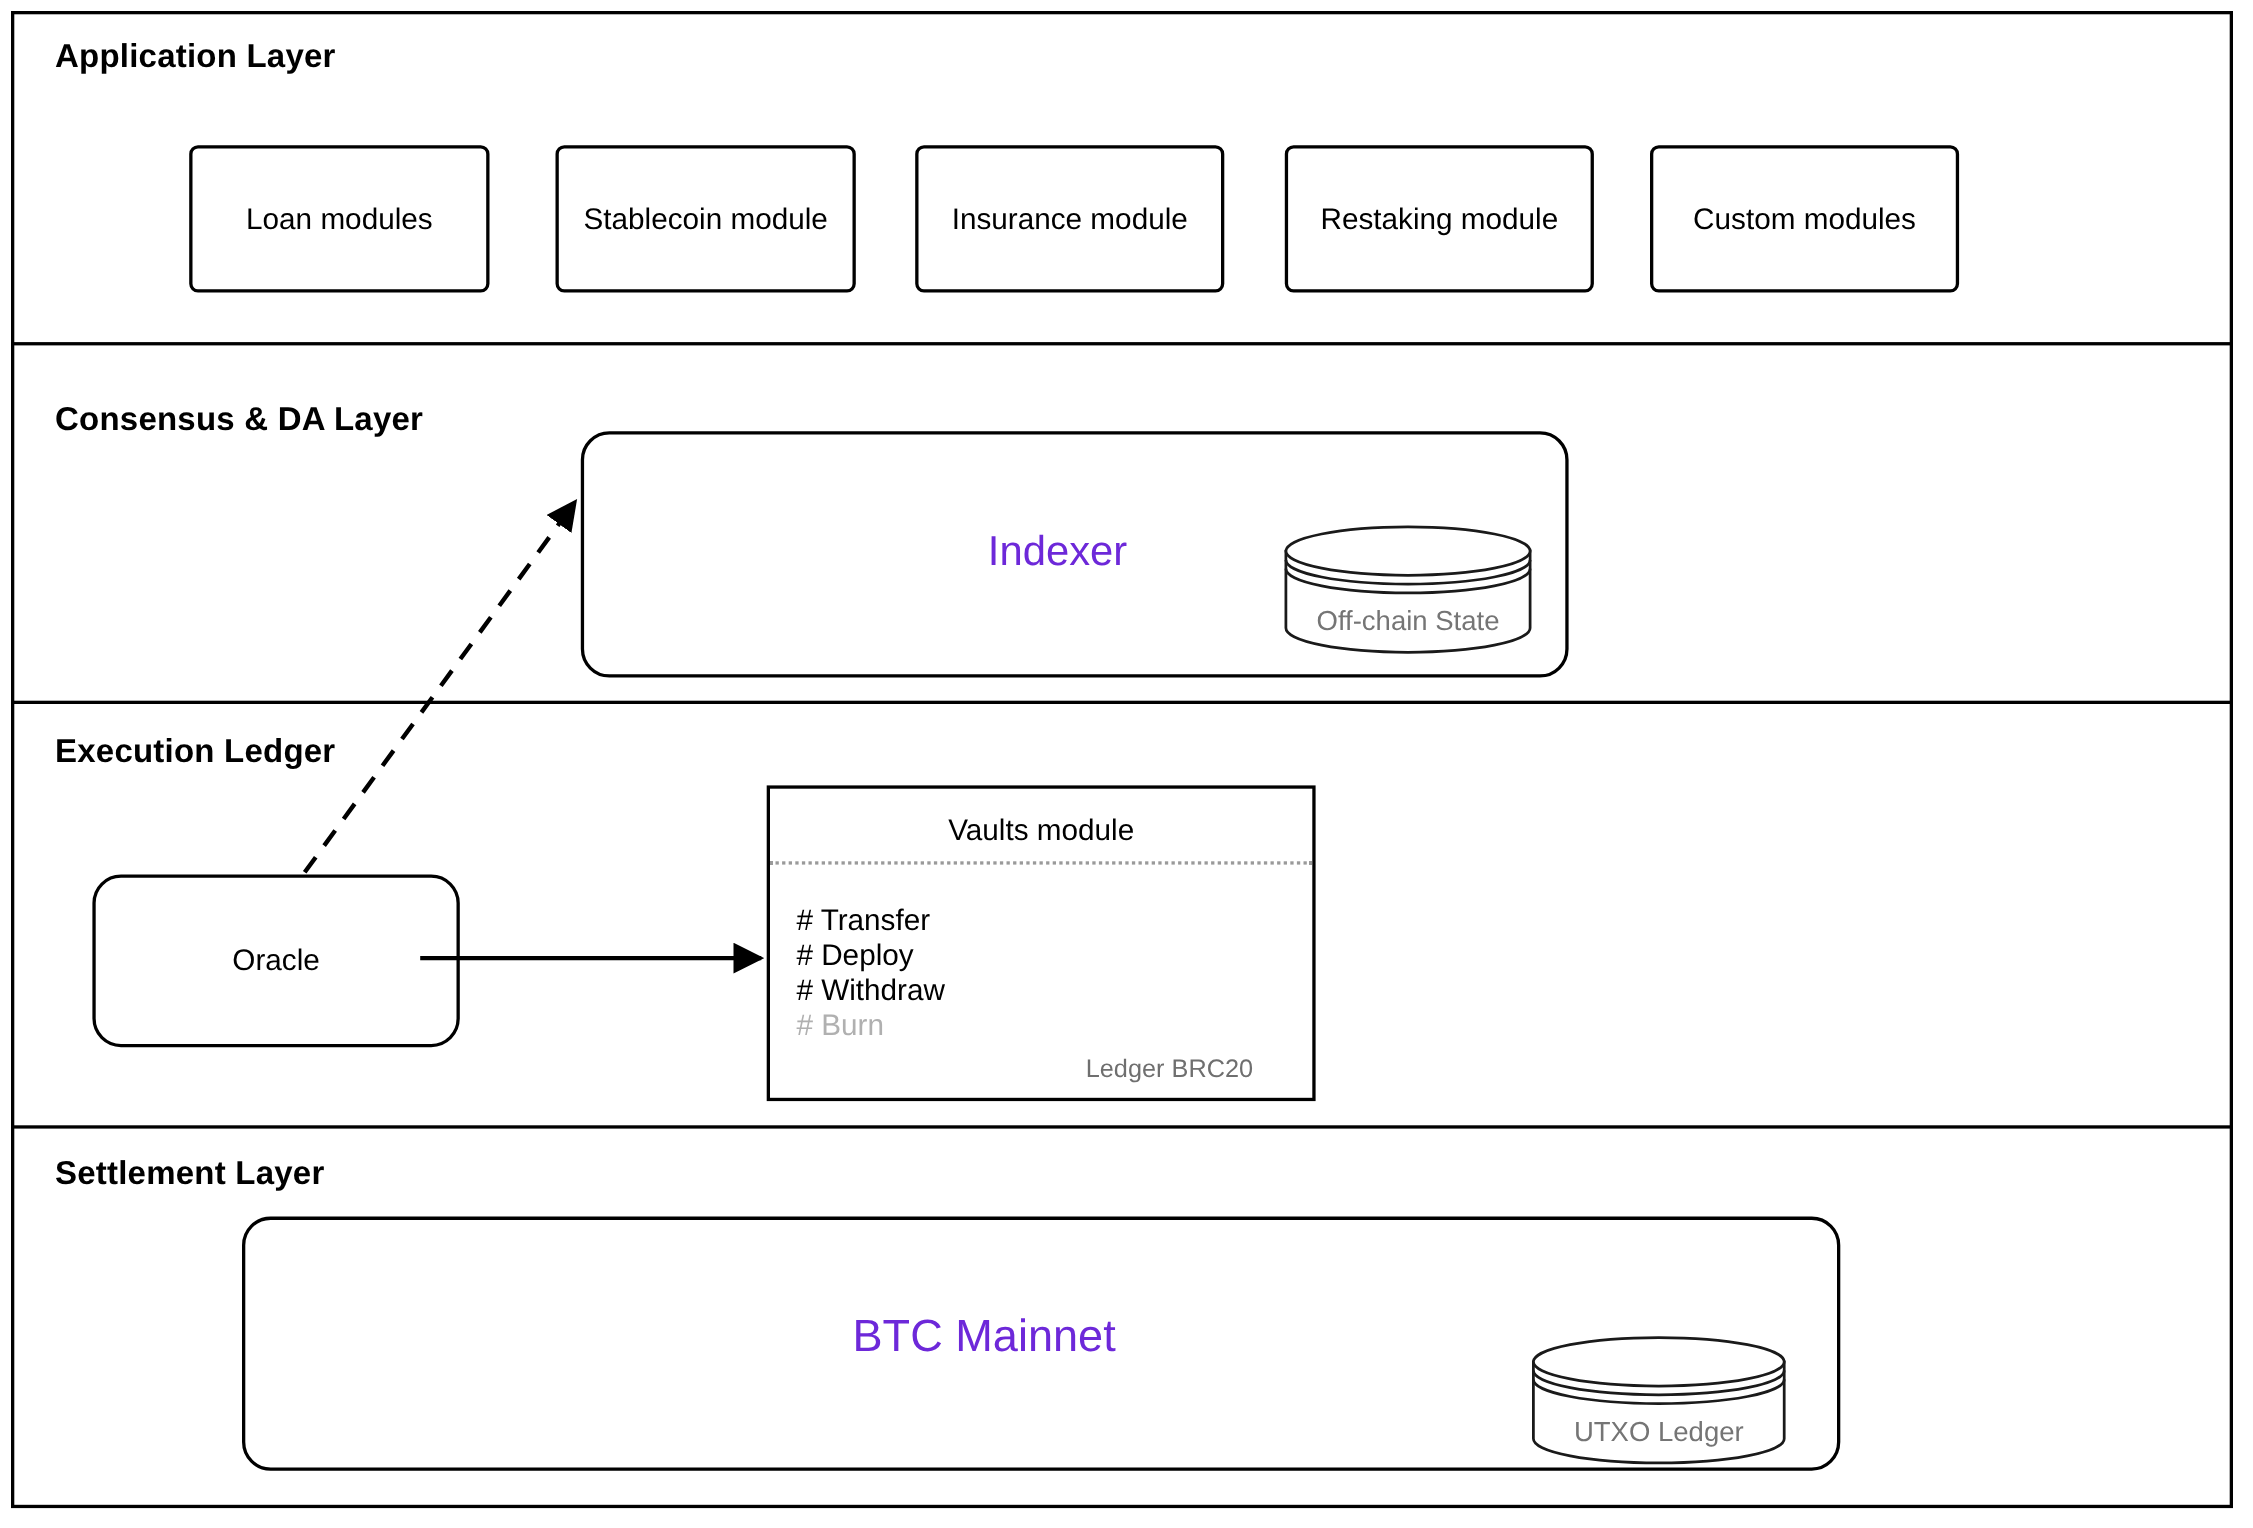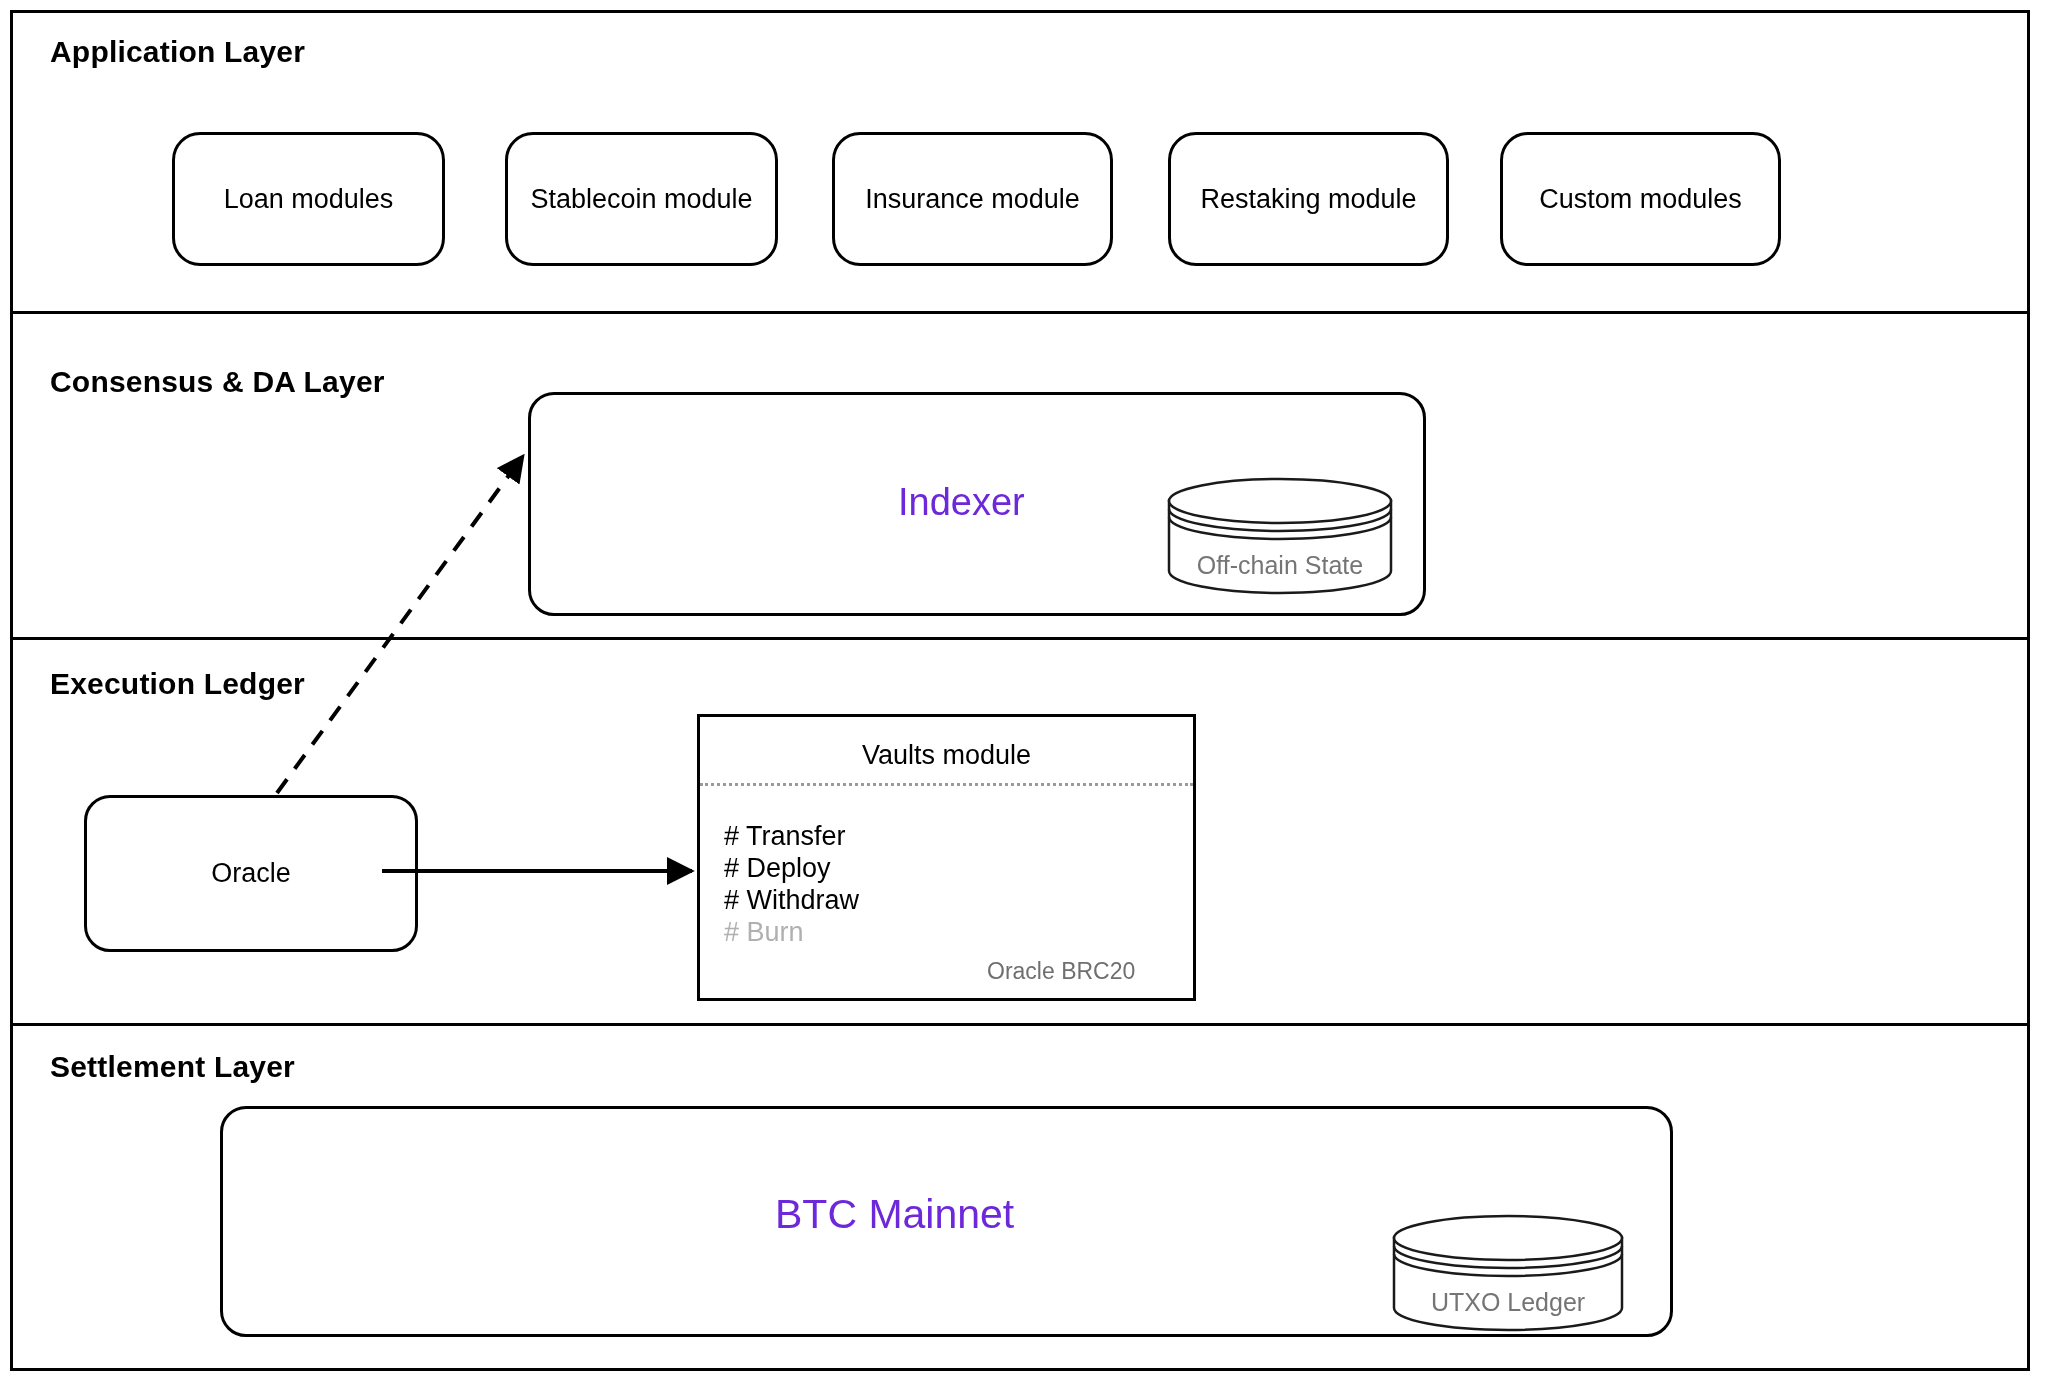--- a/index.html
+++ b/index.html
@@ -42,21 +42,21 @@
     font-weight: bold;
     color: #000000;
     letter-spacing: 0.2px;
     white-space: nowrap;
   }
 
   
   .rbox {
     position: absolute;
     border: 3px solid #000000;
-    border-radius: 28px;
+    border-radius: 8px;
     background: #ffffff;
     box-sizing: border-box;
     display: flex;
     align-items: center;
     justify-content: center;
     text-align: center;
     font-size: 27px;
     color: #000000;
     line-height: 1.35;
   }
@@ -201,21 +201,21 @@
   <div class="vaults-title" style="left:697px; top:740px; width:499px;">Vaults module</div>
   <div class="vaults-sep" style="left:700px; top:783px; width:493px;"></div>
 
   <div class="vaults-list" style="left:724px; top:820px;">
     <div class="vaults-item"># Transfer</div>
     <div class="vaults-item"># Deploy</div>
     <div class="vaults-item"># Withdraw</div>
     <div class="vaults-item dim"># Burn</div>
   </div>
 
-  <div class="vaults-footer" style="left:987px; top:958px;">Oracle BRC20</div>
+  <div class="vaults-footer" style="left:987px; top:958px;">Ledger BRC20</div>
 
   <div class="layer-divider" style="top:1023px;"></div>
 
   <div class="layer-title" style="left:50px; top:1050px;">Settlement Layer</div>
 
   <div class="bigbox" style="left:220px; top:1106px; width:1453px; height:231px;"></div>
   <div class="bigbox-label" style="left:775px; top:1191px; font-size:41px;">BTC Mainnet</div>
 
   <div class="cylinder" style="left:1391px; top:1213px; width:234px; height:120px;">
     <svg width="234" height="120" viewBox="0 0 234 120">

